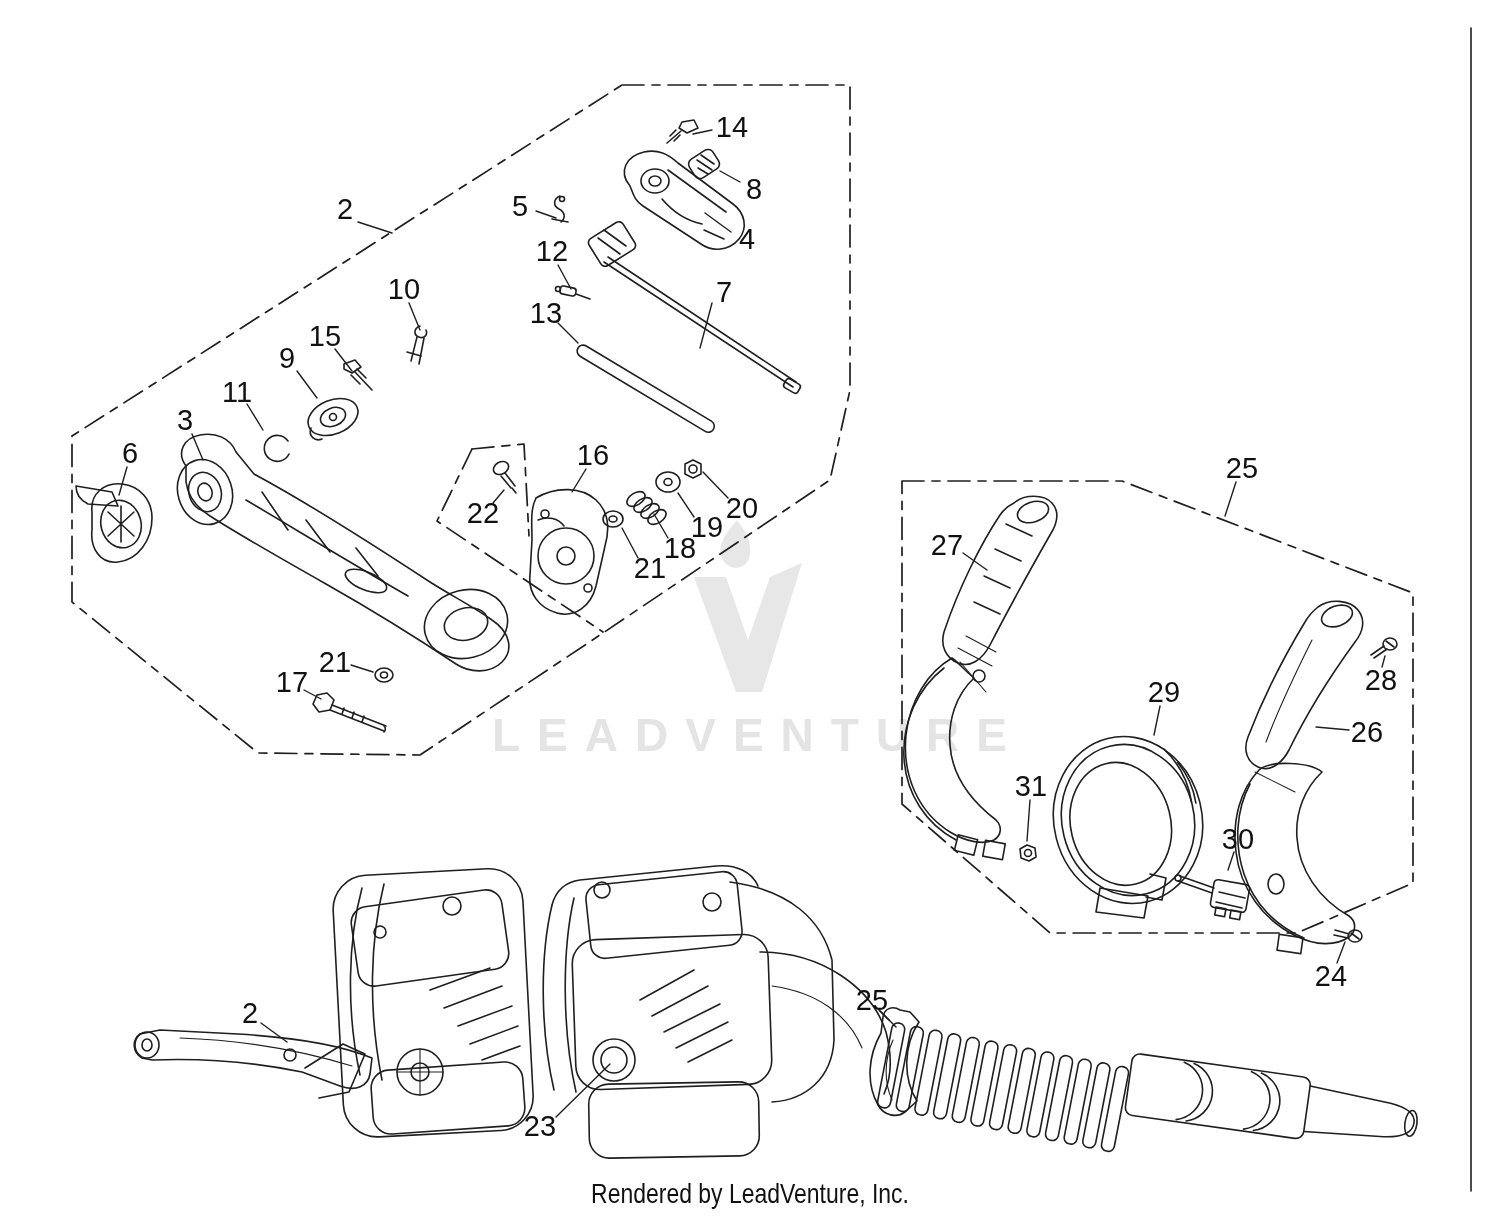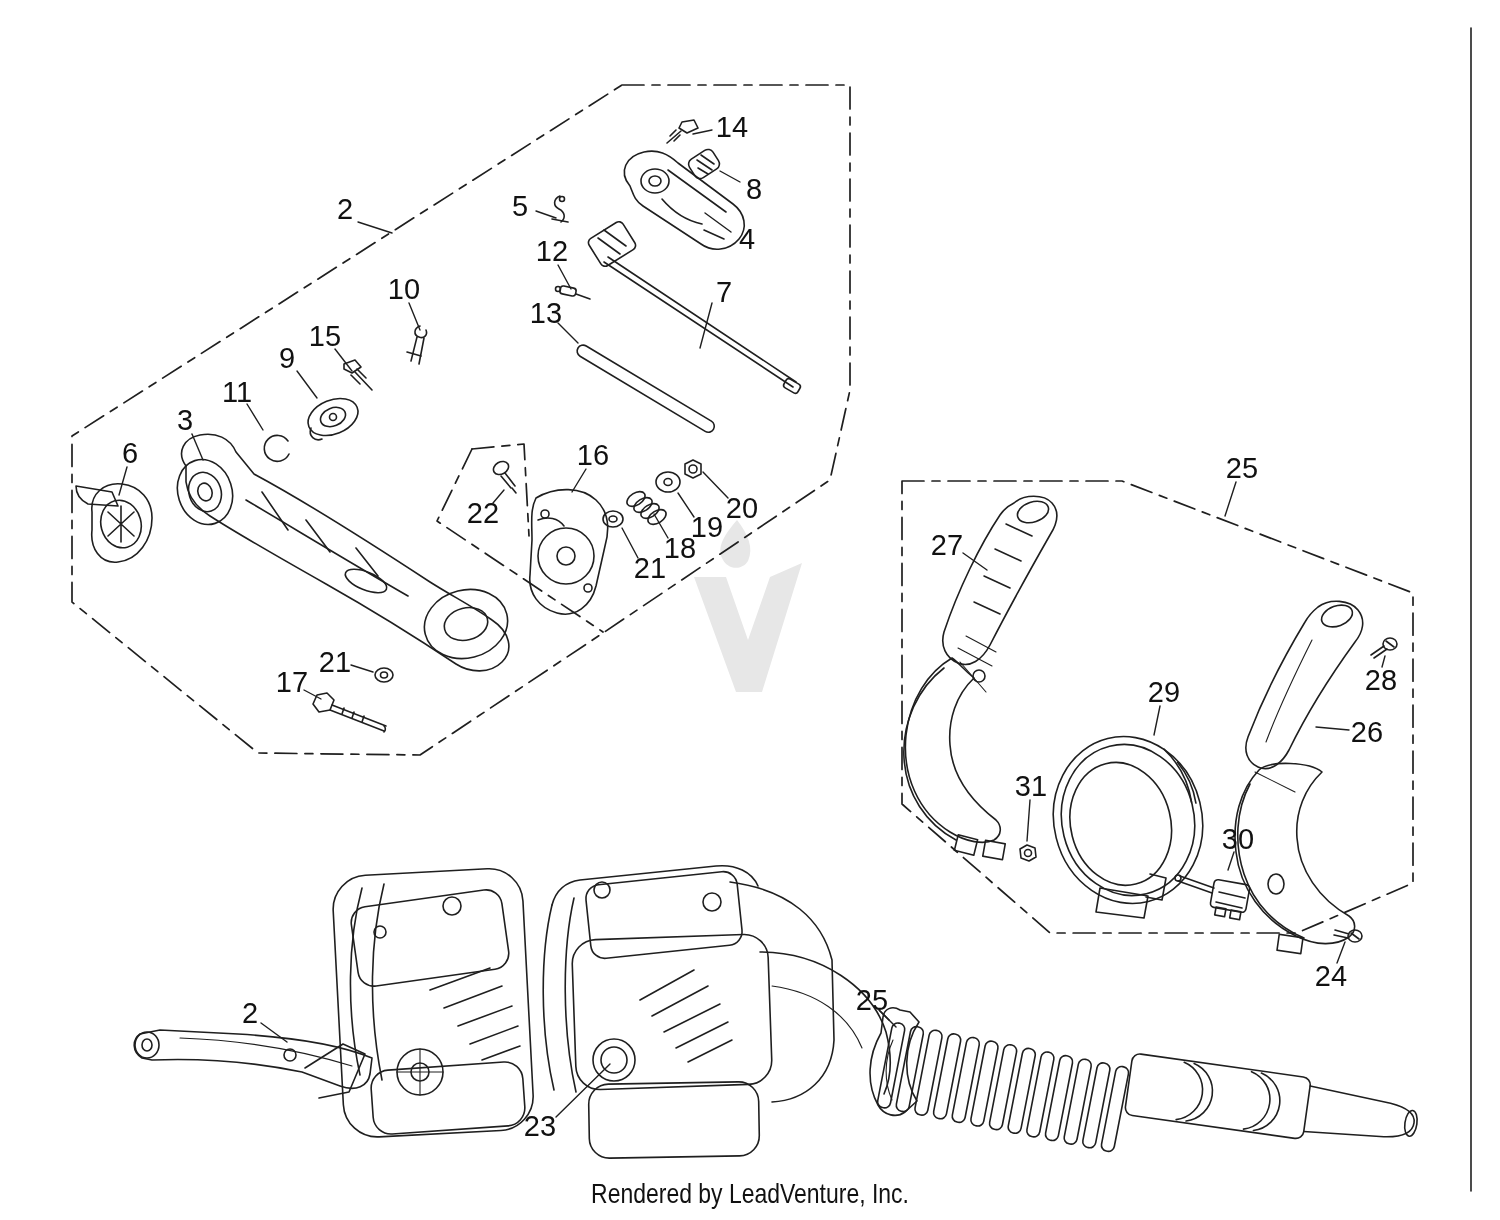--- a/index.html
+++ b/index.html
@@ -26,20 +26,21 @@
 <body>
 
 <div class="stage">
 
   <svg class="wm-logo" width="1500" height="1220" viewBox="0 0 1500 1220">
     <g>
       <path d="M737,520 C748,534 754,548 748,561 C742,571 727,570 722,558 C717,547 724,535 737,520 Z" fill="#e7e7e7" stroke="none"></path>
       <path d="M694,577 L726,577 L748,640 L770,577 L802,563 L762,692 L736,692 Z" fill="#e7e7e7" stroke="none"></path>
     </g>
   </svg>
+  <div class="wm-text">LEADVENTURE</div>
 
   <svg class="art" width="1500" height="1220" viewBox="0 0 1500 1220">
 
     <line x1="1471" y1="28" x2="1471" y2="1191" stroke-width="2.6"></line>
 
     <g>
       <path class="b" d="M622,85 L850,85 L850,390 L830,480 L603,633 L420,755 L258,753 L72,602 L72,436 Z"></path>
     </g>
     <g>
       <path class="b" d="M472,449 L524,444 L529,536"></path>

